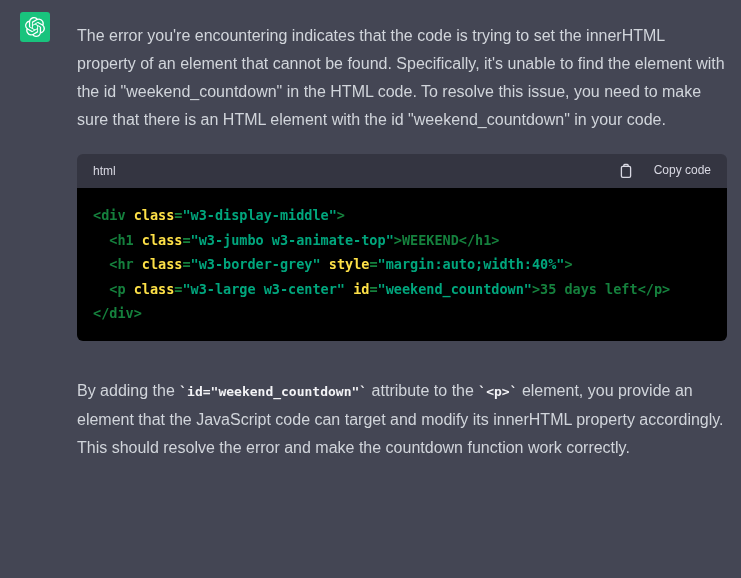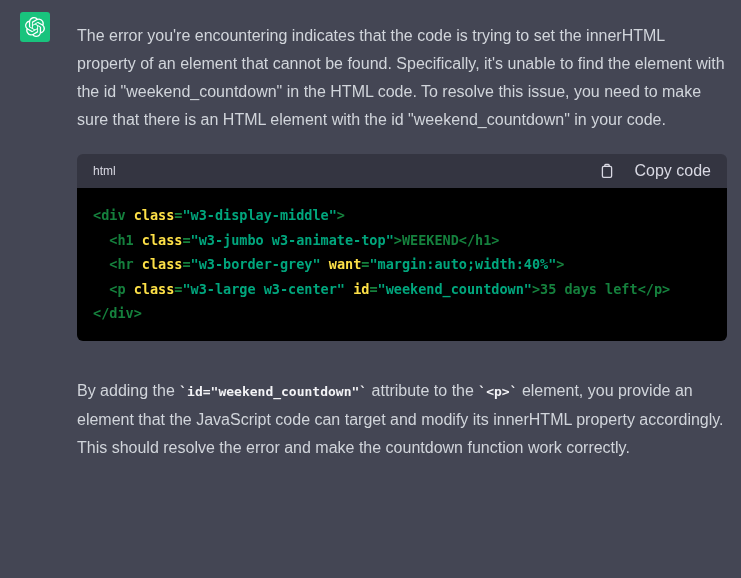--- a/index.html
+++ b/index.html
@@ -56,27 +56,26 @@
     align-items: center;
     justify-content: space-between;
     padding: 8px 16px;
     height: 34px;
     font-size: 12px;
     color: #d9d9e3;
   }
   .lang-label { line-height: 18px; }
   .copy-btn {
     display: flex;
-    align-items: center;
     gap: 21px;
     background: none;
     border: none;
     color: #d9d9e3;
     font-family: "Liberation Sans", "DejaVu Sans", sans-serif;
-    font-size: 16px;
+    font-size: 12px;
     cursor: pointer;
     padding: 0;
   }
   .copy-btn svg { display: block; }
   .code-body {
     background: #000000;
     margin: 0;
     padding: 15px 16px;
     font-family: "DejaVu Sans Mono", "Liberation Mono", monospace;
     font-size: 13.5px;
@@ -113,20 +112,20 @@
             <svg width="14" height="16" viewBox="0 0 16 18" fill="none" stroke="#d9d9e3" stroke-width="1.5" stroke-linecap="round" stroke-linejoin="round">
               <rect x="2.75" y="3.75" width="10.5" height="12.5" rx="1.6"></rect>
               <path d="M5.5 3.75 V2.6 a1 1 0 0 1 1-1 h3 a1 1 0 0 1 1 1 v1.15"></path>
             </svg>
           </span>
           <span>Copy code</span>
         </button>
       </div>
       <pre class="code-body" id="code-content"><span class="tok-plain">&lt;div </span><span class="tok-attr">class</span><span class="tok-plain">=</span><span class="tok-string">"w3-display-middle"</span><span class="tok-plain">&gt;</span>
 <span class="tok-plain">  &lt;h1 </span><span class="tok-attr">class</span><span class="tok-plain">=</span><span class="tok-string">"w3-jumbo w3-animate-top"</span><span class="tok-plain">&gt;WEEKEND&lt;/h1&gt;</span>
-<span class="tok-plain">  &lt;hr </span><span class="tok-attr">class</span><span class="tok-plain">=</span><span class="tok-string">"w3-border-grey"</span><span class="tok-plain"> </span><span class="tok-attr">want</span><span class="tok-plain">=</span><span class="tok-string">"margin:auto;width:40%"</span><span class="tok-plain">&gt;</span>
+<span class="tok-plain">  &lt;hr </span><span class="tok-attr">class</span><span class="tok-plain">=</span><span class="tok-string">"w3-border-grey"</span><span class="tok-plain"> </span><span class="tok-attr">style</span><span class="tok-plain">=</span><span class="tok-string">"margin:auto;width:40%"</span><span class="tok-plain">&gt;</span>
 <span class="tok-plain">  &lt;p </span><span class="tok-attr">class</span><span class="tok-plain">=</span><span class="tok-string">"w3-large w3-center"</span><span class="tok-plain"> </span><span class="tok-attr">id</span><span class="tok-plain">=</span><span class="tok-string">"weekend_countdown"</span><span class="tok-plain">&gt;35 days left&lt;/p&gt;</span>
 <span class="tok-plain">&lt;/div&gt;</span></pre>
     </div>
 
     <p class="para last" id="closing-paragraph">By adding the <span class="inline-code">`id="weekend_countdown"`</span> attribute to the <span class="inline-code">`&lt;p&gt;`</span> element, you provide an element that the JavaScript code can target and modify its innerHTML property accordingly. This should resolve the error and make the countdown function work correctly.</p>
   </div>
 </div>
 
 </body></html>

